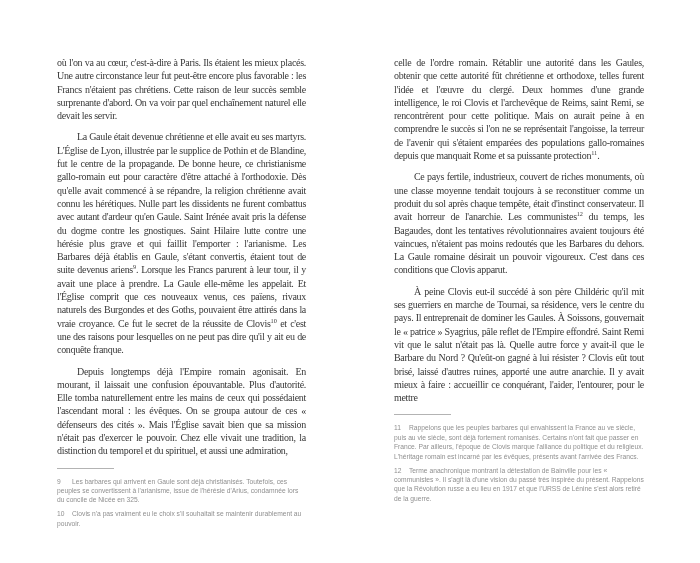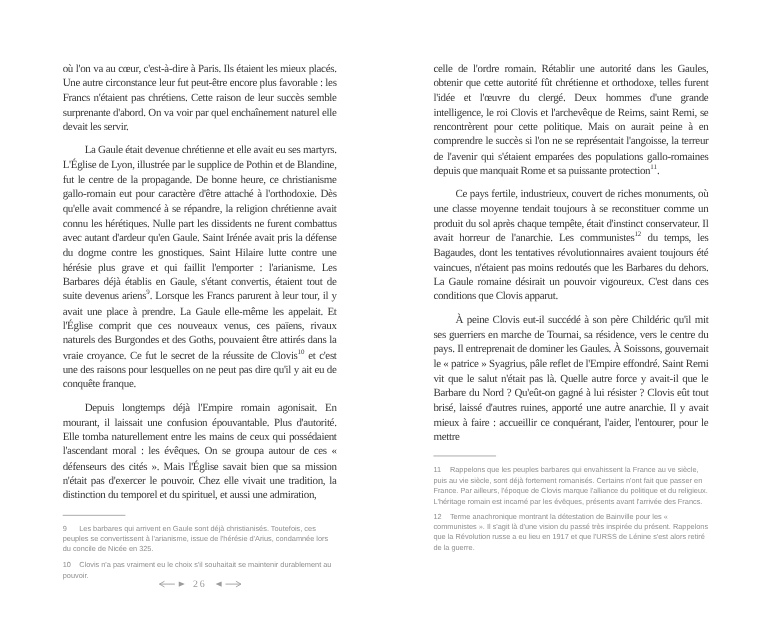--- a/index.html
+++ b/index.html
@@ -75,31 +75,20 @@
 
   <div class="page" id="page-left">
     <div class="text-column">
         <p class="para">où l'on va au cœur, c'est-à-dire à Paris. Ils étaient les mieux placés. Une autre circonstance leur fut peut-être encore plus favorable : les Francs n'étaient pas chrétiens. Cette raison de leur succès semble surprenante d'abord. On va voir par quel enchaînement naturel elle devait les servir.</p>
         <p class="para indent">La Gaule était devenue chrétienne et elle avait eu ses martyrs. L'Église de Lyon, illustrée par le supplice de Pothin et de Blandine, fut le centre de la propagande. De bonne heure, ce christianisme gallo-romain eut pour caractère d'être attaché à l'orthodoxie. Dès qu'elle avait commencé à se répandre, la religion chrétienne avait connu les hérétiques. Nulle part les dissidents ne furent combattus avec autant d'ardeur qu'en Gaule. Saint Irénée avait pris la défense du dogme contre les gnostiques. Saint Hilaire lutte contre une hérésie plus grave et qui faillit l'emporter : l'arianisme. Les Barbares déjà établis en Gaule, s'étant convertis, étaient tout de suite devenus ariens<sup class="fn-ref">9</sup>. Lorsque les Francs parurent à leur tour, il y avait une place à prendre. La Gaule elle-même les appelait. Et l'Église comprit que ces nouveaux venus, ces païens, rivaux naturels des Burgondes et des Goths, pouvaient être attirés dans la vraie croyance. Ce fut le secret de la réussite de Clovis<sup class="fn-ref">10</sup> et c'est une des raisons pour lesquelles on ne peut pas dire qu'il y ait eu de conquête franque.</p>
         <p class="para indent">Depuis longtemps déjà l'Empire romain agonisait. En mourant, il laissait une confusion épouvantable. Plus d'autorité. Elle tomba naturellement entre les mains de ceux qui possédaient l'ascendant moral : les évêques. On se groupa autour de ces « défenseurs des cités ». Mais l'Église savait bien que sa mission n'était pas d'exercer le pouvoir. Chez elle vivait une tradition, la distinction du temporel et du spirituel, et aussi une admiration,</p>
         <div class="fn-rule"></div>
         <p class="footnote"><span class="fn-num">9</span>Les barbares qui arrivent en Gaule sont déjà christianisés. Toutefois, ces peuples se convertissent à l'arianisme, issue de l'hérésie d'Arius, condamnée lors du concile de Nicée en 325.</p>
         <p class="footnote"><span class="fn-num">10</span>Clovis n'a pas vraiment eu le choix s'il souhaitait se maintenir durablement au pouvoir.</p>
       </div>
-    <div class="footer">
-      <svg class="arrow" width="26" height="8" viewBox="0 0 26 8">
-        <path d="M1 4 L5.5 1.4 M1 4 L5.5 6.6 M1 4 H15" stroke="#9b9b9b" stroke-width="0.8" fill="none"></path>
-        <path d="M18.5 1.6 L24 4 L18.5 6.4 Z" fill="#9b9b9b"></path>
-      </svg>
-      <span class="pagenum">26</span>
-      <svg class="arrow" width="26" height="8" viewBox="0 0 26 8">
-        <path d="M7.5 1.6 L2 4 L7.5 6.4 Z" fill="#9b9b9b"></path>
-        <path d="M25 4 L20.5 1.4 M25 4 L20.5 6.6 M25 4 H11" stroke="#9b9b9b" stroke-width="0.8" fill="none"></path>
-      </svg>
-    </div>
   </div>
 
   <div class="page" id="page-right">
     <div class="text-column">
         <p class="para">celle de l'ordre romain. Rétablir une autorité dans les Gaules, obtenir que cette autorité fût chrétienne et orthodoxe, telles furent l'idée et l'œuvre du clergé. Deux hommes d'une grande intelligence, le roi Clovis et l'archevêque de Reims, saint Remi, se rencontrèrent pour cette politique. Mais on aurait peine à en comprendre le succès si l'on ne se représentait l'angoisse, la terreur de l'avenir qui s'étaient emparées des populations gallo-romaines depuis que manquait Rome et sa puissante protection<sup class="fn-ref">11</sup>.</p>
         <p class="para indent">Ce pays fertile, industrieux, couvert de riches monuments, où une classe moyenne tendait toujours à se reconstituer comme un produit du sol après chaque tempête, était d'instinct conservateur. Il avait horreur de l'anarchie. Les communistes<sup class="fn-ref">12</sup> du temps, les Bagaudes, dont les tentatives révolutionnaires avaient toujours été vaincues, n'étaient pas moins redoutés que les Barbares du dehors. La Gaule romaine désirait un pouvoir vigoureux. C'est dans ces conditions que Clovis apparut.</p>
         <p class="para indent">À peine Clovis eut-il succédé à son père Childéric qu'il mit ses guerriers en marche de Tournai, sa résidence, vers le centre du pays. Il entreprenait de dominer les Gaules. À Soissons, gouvernait le « patrice » Syagrius, pâle reflet de l'Empire effondré. Saint Remi vit que le salut n'était pas là. Quelle autre force y avait-il que le Barbare du Nord ? Qu'eût-on gagné à lui résister ? Clovis eût tout brisé, laissé d'autres ruines, apporté une autre anarchie. Il y avait mieux à faire : accueillir ce conquérant, l'aider, l'entourer, pour le mettre</p>
         <div class="fn-rule"></div>
         <p class="footnote"><span class="fn-num">11</span>Rappelons que les peuples barbares qui envahissent la France au ve siècle, puis au vie siècle, sont déjà fortement romanisés. Certains n'ont fait que passer en France. Par ailleurs, l'époque de Clovis marque l'alliance du politique et du religieux. L'héritage romain est incarné par les évêques, présents avant l'arrivée des Francs.</p>
         <p class="footnote"><span class="fn-num">12</span>Terme anachronique montrant la détestation de Bainville pour les « communistes ». Il s'agit là d'une vision du passé très inspirée du présent. Rappelons que la Révolution russe a eu lieu en 1917 et que l'URSS de Lénine s'est alors retiré de la guerre.</p>

